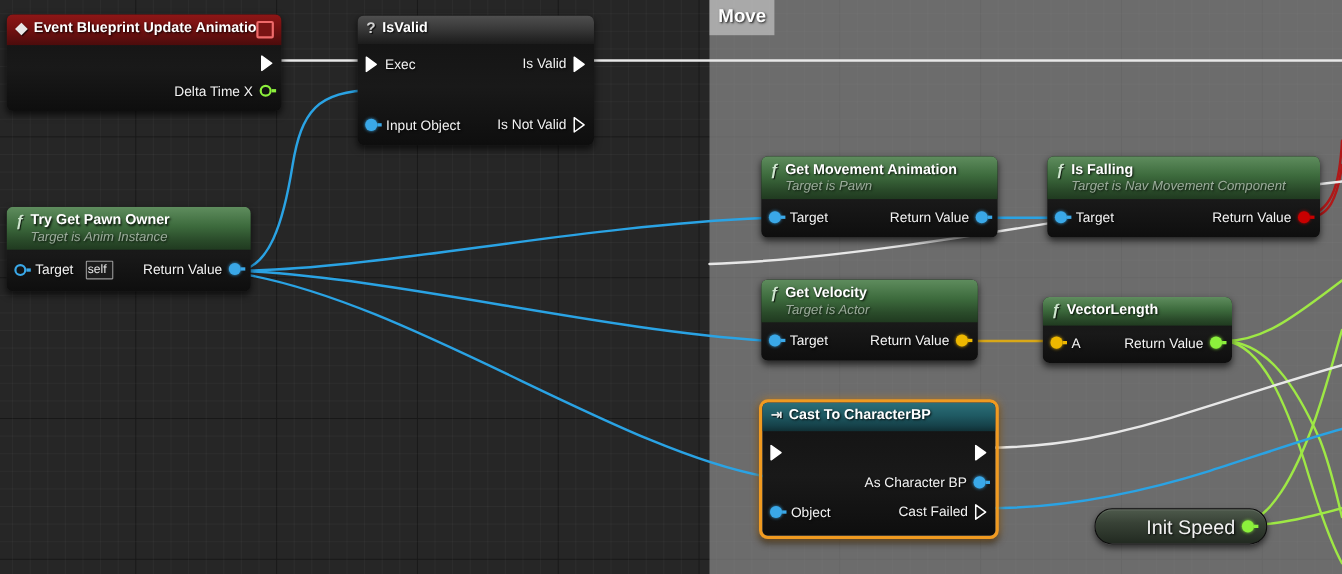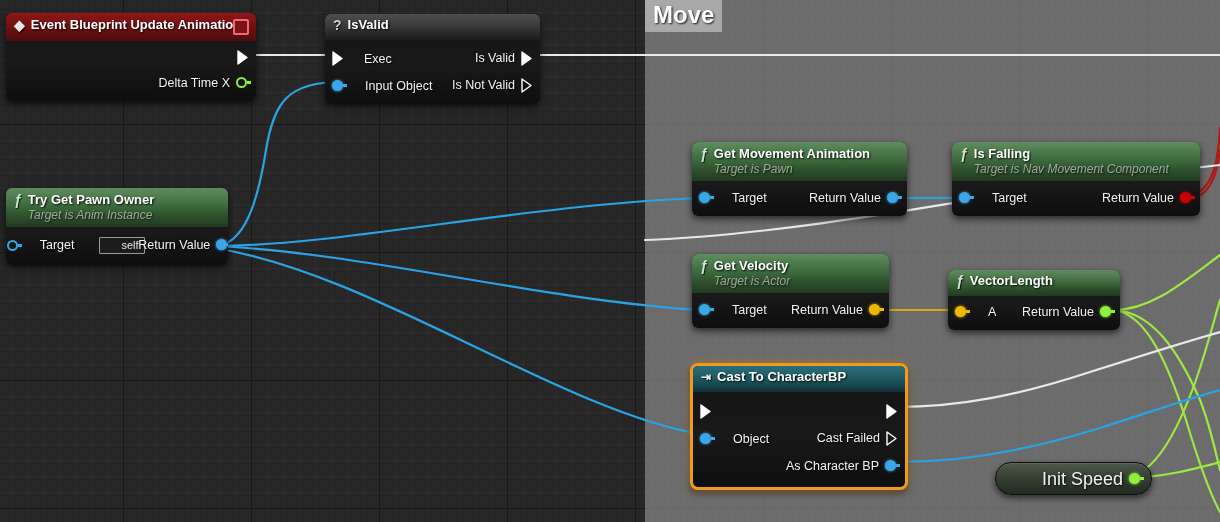--- a/index.html
+++ b/index.html
@@ -21,21 +21,21 @@
   
   .comment{
     position:absolute;
     background:rgba(152,152,152,0.62);
     box-sizing:border-box;
   }
   .comment-title{
     position:absolute;top:0;left:0;
     background:rgba(185,185,185,0.80);
     color:#ffffff;
-    font-size:24px;font-weight:bold;
+    font-size:17px;font-weight:bold;
     padding:0 8px 2px 8px;
     line-height:30px;
     text-shadow:1px 1px 2px rgba(0,0,0,.85);
     white-space:nowrap;
   }
 
   
   svg.wires{position:absolute;left:0;top:0;width:1220px;height:522px;overflow:visible;pointer-events:none;}
 
   
@@ -84,29 +84,29 @@
     position:absolute;right:7px;top:6px;width:12px;height:12px;
     border:2px solid #ef6a6a;border-radius:2px;background:#7a1414;
   }
 
   .rows{padding:3px 0 5px 0;}
   .row{
     display:flex;align-items:center;
     height:22px;padding:0 7px;
     box-sizing:border-box;
   }
-  .lft{display:flex;align-items:center;gap:20px;min-width:0;justify-content:center;}
+  .lft{display:flex;align-items:center;gap:6px;min-width:0;justify-content:center;}
   .rgt{display:flex;align-items:flex-start;gap:6px;margin-left:auto;min-width:0;}
   .plabel{
     color:#f2f2f2;font-size:12.5px;line-height:14px;white-space:nowrap;
     text-shadow:1px 1px 2px rgba(0,0,0,.9);
   }
   .selfbox{
     border:1px solid #9a9a9a;background:#1c1c1c;color:#e6e6e6;
-    font-size:11px;line-height:12px;padding:1px 5px 2px 21px;border-radius:1px;
+    font-size:11px;line-height:12px;padding:1px 5px 2px 1px;border-radius:1px;
     margin-left:5px;
   }
 
   
   .pin{flex:0 0 auto;position:relative;width:13px;height:13px;}
   .pin.dot::before{
     content:"";position:absolute;left:0;top:1px;width:11px;height:11px;border-radius:50%;
     background:var(--pc);box-shadow:0 0 3px var(--pc);
   }
   .pin.dot::after{
@@ -237,21 +237,21 @@
         </span>
         <span class="rgt">
           <span class="plabel">Is Valid</span>
           <span class="pin exec">
             <svg width="12" height="15" viewBox="0 0 12 15">
                 <path d="M1,1 L1,14 L10,7.5 Z" fill="#ffffff" stroke="#ffffff" stroke-width="1.4" stroke-linejoin="round"></path>
               </svg>
           </span>
         </span>
       </div>
-      <div class="row" style="height:27px;">
+      <div class="row" style="height:27px;margin-top:28px;">
         <span class="lft">
           <span class="pin dot" style="--pc:#3aa8e8"></span>
           <span class="plabel">Input Object</span>
         </span>
         <span class="rgt">
           <span class="plabel">Is Not Valid</span>
           <span class="pin exec">
             <svg width="12" height="15" viewBox="0 0 12 15">
                 <path d="M1,1 L1,14 L10,7.5 Z" fill="none" stroke="#ffffff" stroke-width="1.4" stroke-linejoin="round"></path>
               </svg>
@@ -392,39 +392,39 @@
           <span class="rgt">
             <span class="plabel"></span>
             <span class="pin exec">
               <svg width="12" height="15" viewBox="0 0 12 15">
                   <path d="M1,1 L1,14 L10,7.5 Z" fill="#ffffff" stroke="#ffffff" stroke-width="1.4" stroke-linejoin="round"></path>
                 </svg>
             </span>
           </span>
         </div>
         <div class="row" style="height:27px;">
+          <span class="rgt">
+            <span class="plabel">As Character BP</span>
+            <span class="pin dot" style="--pc:#3aa8e8"></span>
+          </span>
+        </div>
+        <div class="row" style="height:27px;">
           <span class="lft">
             <span class="pin dot" style="--pc:#3aa8e8"></span>
             <span class="plabel">Object</span>
           </span>
           <span class="rgt">
             <span class="plabel">Cast Failed</span>
             <span class="pin exec">
               <svg width="12" height="15" viewBox="0 0 12 15">
                   <path d="M1,1 L1,14 L10,7.5 Z" fill="none" stroke="#ffffff" stroke-width="1.4" stroke-linejoin="round"></path>
                 </svg>
             </span>
           </span>
         </div>
-        <div class="row" style="height:27px;">
-          <span class="rgt">
-            <span class="plabel">As Character BP</span>
-            <span class="pin dot" style="--pc:#3aa8e8"></span>
-          </span>
-        </div>
       </div>
     </div>
   </div>
 
   <div class="knot" style="left:995px;top:462px;width:130px;">
     <span class="plabel">Init Speed</span>
     <span class="pin dot" style="--pc:#8cf03c"></span>
   </div>
 
 </div>

